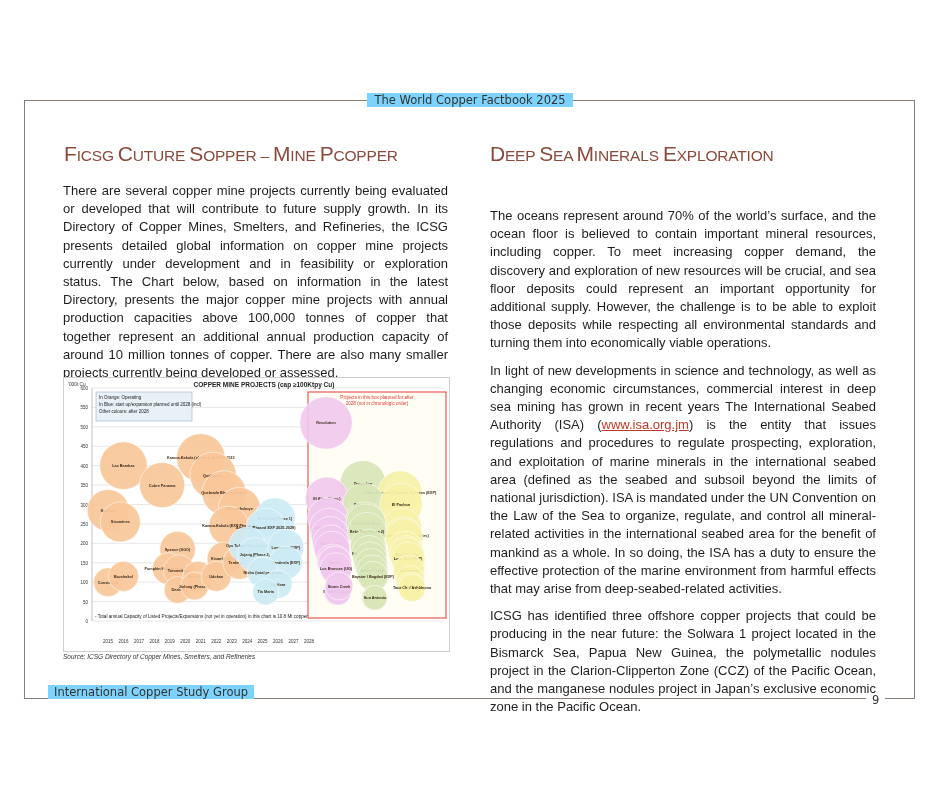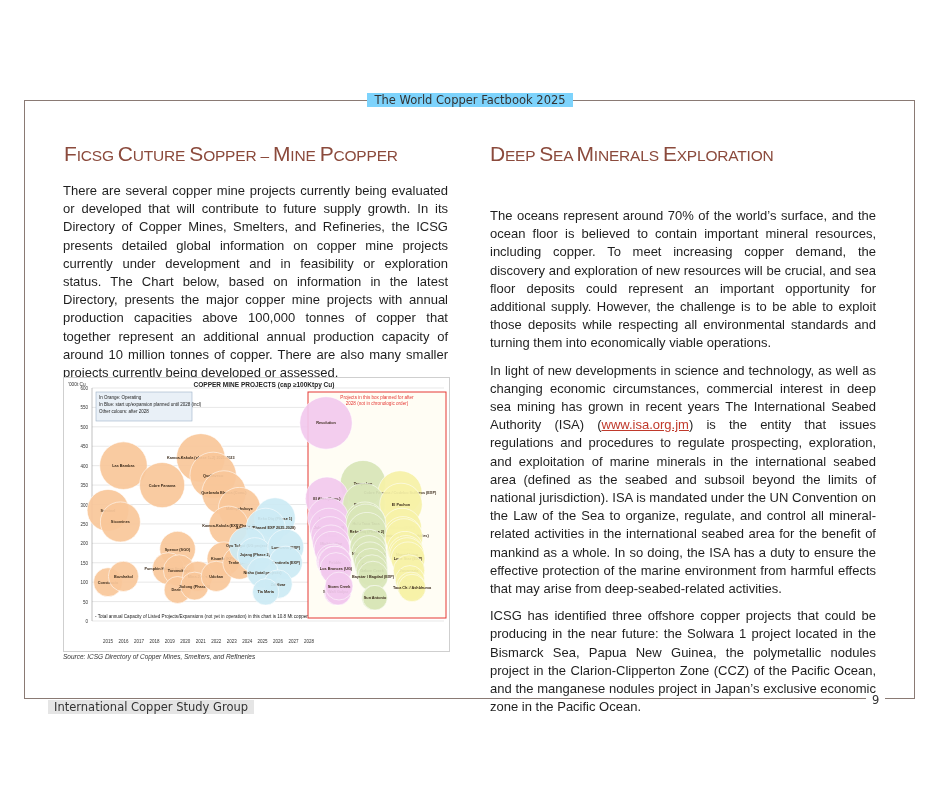--- a/index.html
+++ b/index.html
@@ -1,20 +1,20 @@
 <!DOCTYPE html>
 <html><head>
 <meta charset="utf-8">
 <style>
   html, body { margin:0; padding:0; background:#ffffff; }
   body { width:940px; height:788px; position:relative; overflow:hidden; font-family:"Liberation Sans", sans-serif; color:#222; }
   .frame-line { position:absolute; background:#8a7a74; }
   .hdr-title { position:absolute; top:93px; left:0; width:940px; text-align:center; font-size:11.5px; color:#333; font-family:"DejaVu Sans", sans-serif; }
   .hdr-title span { background:#7dd3fc; padding:0 7px; }
-  .ftr-org { position:absolute; top:700px; left:48px; font-size:11.5px; color:#333; background:#e5e5e5; padding:0 6px; font-family:"DejaVu Sans", sans-serif; }
+  .ftr-org { position:absolute; top:685px; left:48px; font-size:11.5px; color:#333; background:#7dd3fc; padding:0 6px; font-family:"DejaVu Sans", sans-serif; }
   .ftr-page { position:absolute; top:693px; left:866px; font-size:11.5px; color:#333; background:#fff; padding:0 6px; font-family:"DejaVu Sans", sans-serif; }
   .sec-title { position:absolute; top:142px; font-family:"Liberation Sans", sans-serif; font-size:15.5px; color:#8b4a3c; letter-spacing:-0.2px; font-variant:small-caps; }
   .sec-title .big { font-size:21px; }
   .col { position:absolute; font-size:13px; line-height:18.2px; text-align:justify; color:#1f1f1f; font-family:Liberation Sans, sans-serif; }
   .col p { margin:0 0 9px 0; }
   .link { color:#c0392b; text-decoration:underline; }
   .chart-box { position:absolute; left:63px; top:377px; width:385px; height:273px; border:1px solid #cfcfcf; background:#fff; }
   .source { position:absolute; left:63px; top:653px; font-size:6.5px; font-style:italic; color:#333; }
   svg text { font-family:"Liberation Sans", sans-serif; }
 </style>

